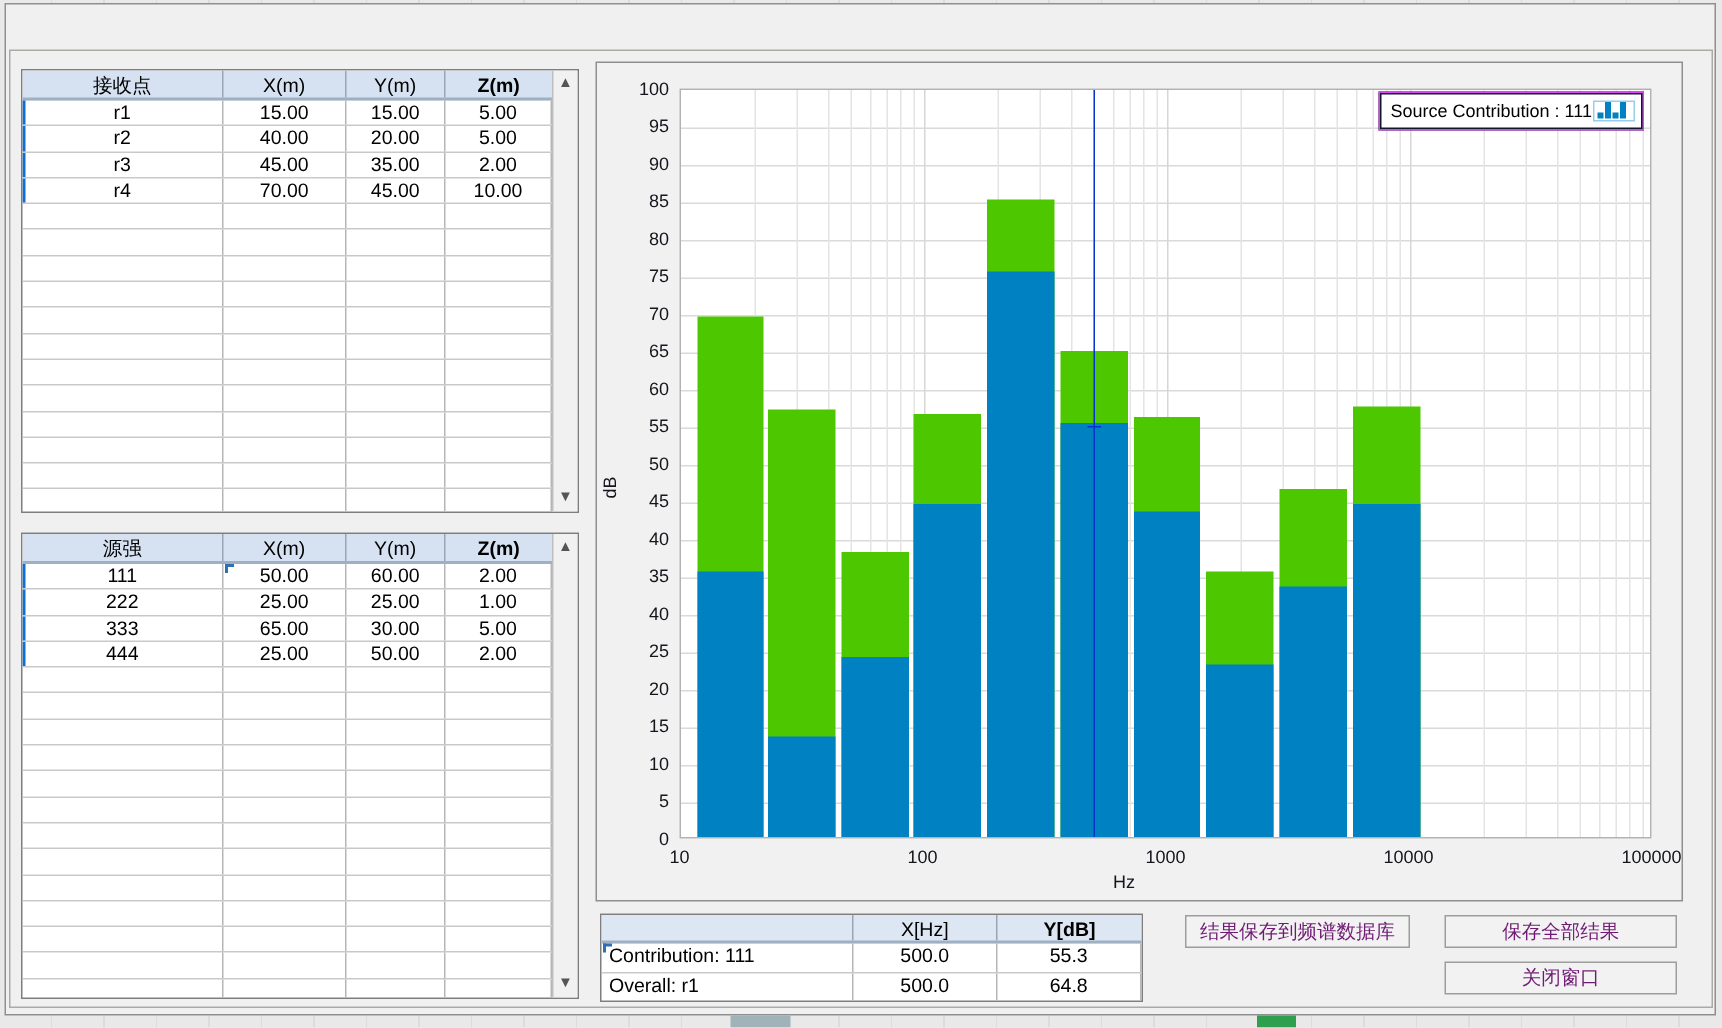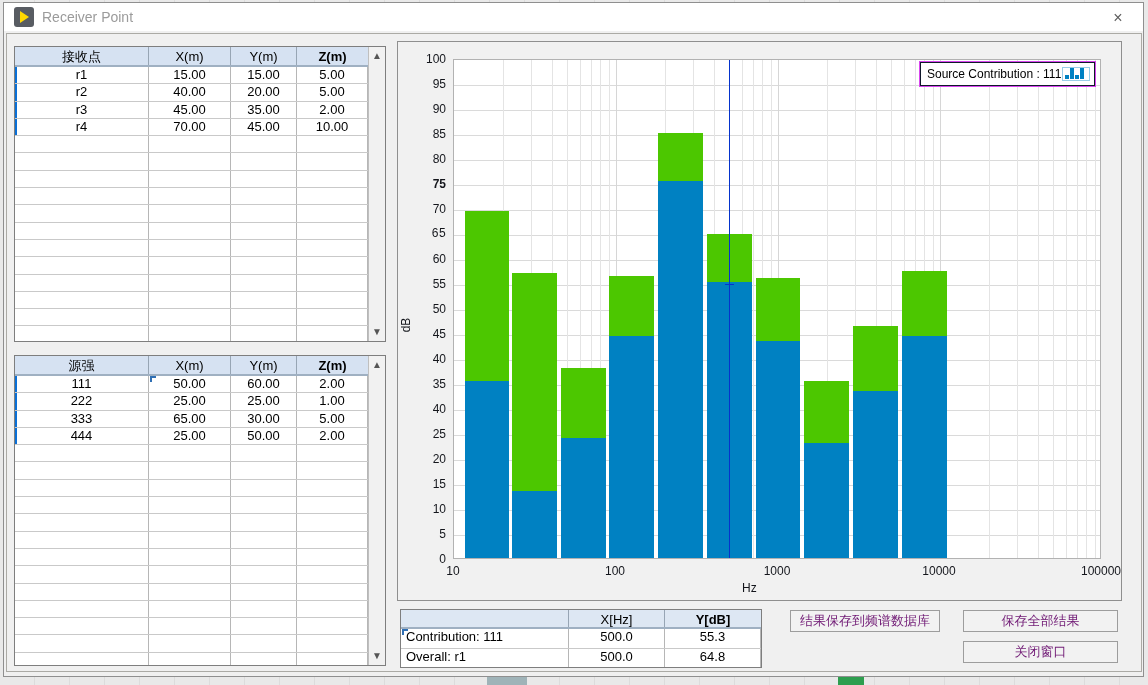--- a/index.html
+++ b/index.html
@@ -69,27 +69,20 @@
   
   .strip-mark { position:absolute; bottom:0; height:8px; }
 </style>
 </head>
 <body>
 
 <div id="root">
 
   <div class="window-frame"></div>
 
-  <div class="titlebar">
-    <span class="app-icon">
-        <span class="tri"></span>
-      </span>
-    <span class="title-text">Receiver Point</span>
-    <span class="close-btn">×</span>
-  </div>
 
   <div class="content-border"></div>
 
   <div class="tbl" style="left:14px; top:46px; width:372px; height:296px;">
     <div class="tbl-header" id="recv-head" style="margin-right:17px;">
         <div class="cell" style="width: 134px;">接收点</div>
         <div class="cell" style="width: 82px;">X(m)</div>
         <div class="cell" style="width: 66px;">Y(m)</div>
         <div class="cell" style="width: 71px;">Z(m)</div>
       </div>
@@ -409,23 +402,23 @@
         <div class="ytick" style="left: 14px; top: 435px;">15</div>
         <div class="ytick" style="left: 14px; top: 410px;">20</div>
         <div class="ytick" style="left: 14px; top: 385px;">25</div>
         <div class="ytick" style="left: 14px; top: 360px;">40</div>
         <div class="ytick" style="left: 14px; top: 335px;">35</div>
         <div class="ytick" style="left: 14px; top: 310px;">40</div>
         <div class="ytick" style="left: 14px; top: 285px;">45</div>
         <div class="ytick" style="left: 14px; top: 260px;">50</div>
         <div class="ytick" style="left: 14px; top: 235px;">55</div>
         <div class="ytick" style="left: 14px; top: 210px;">60</div>
-        <div class="ytick" style="left: 14px; top: 185px; font-family: Liberation Mono, monospace;">65</div>
+        <div class="ytick" style="left: 14px; top: 185px;">65</div>
         <div class="ytick" style="left: 14px; top: 160px;">70</div>
-        <div class="ytick" style="left: 14px; top: 135px; font-weight: bold;">75</div>
+        <div class="ytick" style="left: 14px; top: 135px;">75</div>
         <div class="ytick" style="left: 14px; top: 110px;">80</div>
         <div class="ytick" style="left: 14px; top: 85px;">85</div>
         <div class="ytick" style="left: 14px; top: 60px;">90</div>
         <div class="ytick" style="left: 14px; top: 35px;">95</div>
         <div class="ytick" style="left: 14px; top: 10px;">100</div>
       </div>
     <div id="xticks">
         <div class="xtick" style="left: 25px; top: 522px;">10</div>
         <div class="xtick" style="left: 187px; top: 522px;">100</div>
         <div class="xtick" style="left: 349px; top: 522px;">1000</div>

